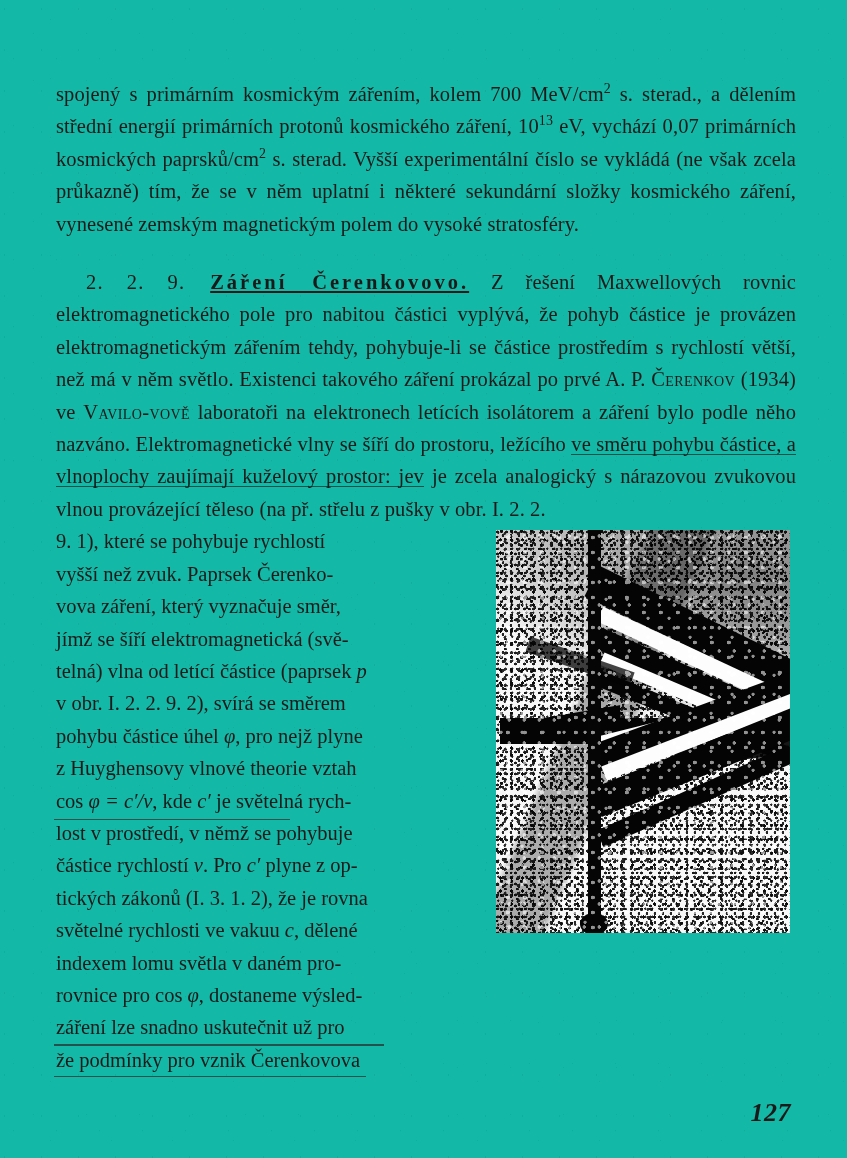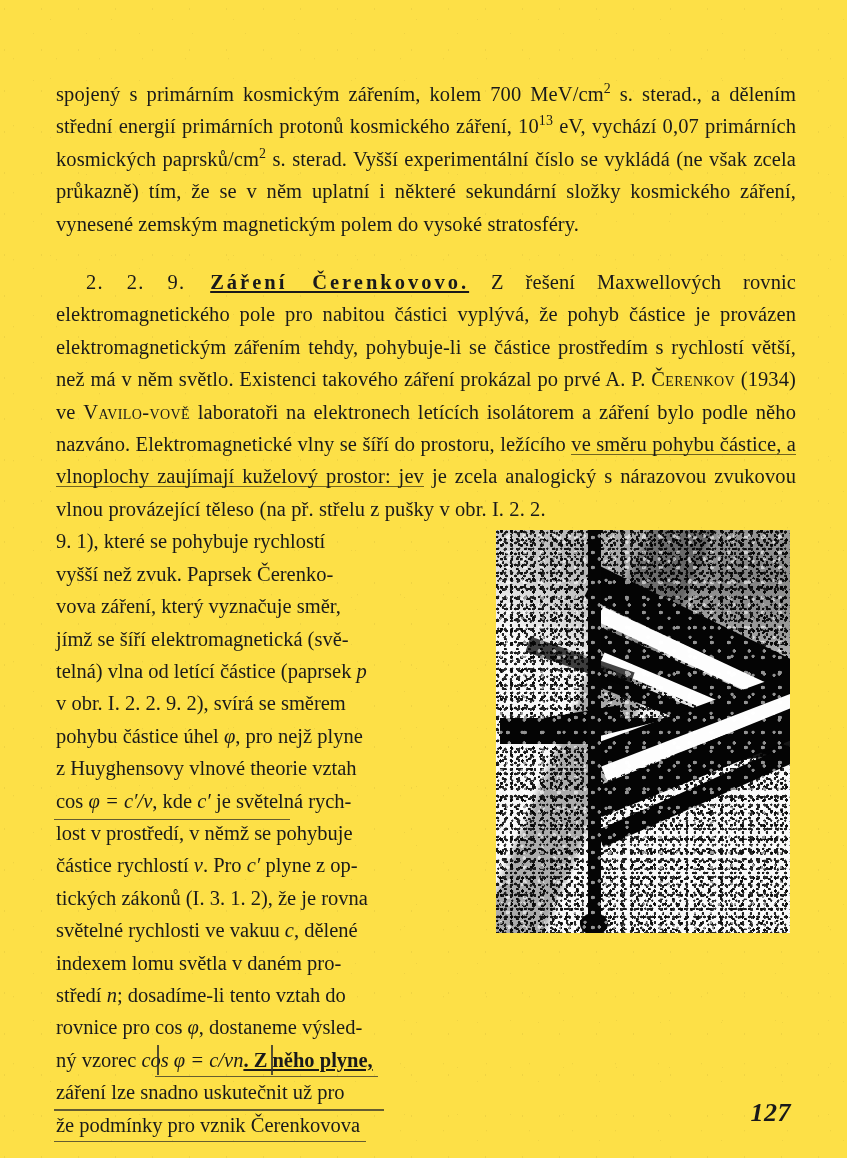--- a/index.html
+++ b/index.html
@@ -11,21 +11,21 @@
     width: 847px;
     height: 1158px;
     position: relative;
     overflow: hidden;
     font-family: "Liberation Serif", "DejaVu Serif", serif;
     color: #1a1a1a;
   }
   .page {
     position: absolute;
     inset: 0;
-    background: #fde047;
+    background: #14b8a6;
   }
   
   .grain {
     position: absolute;
     inset: 0;
     pointer-events: none;
     opacity: .05;
     background-image:
       radial-gradient(circle at 12% 22%, #000 0.6px, transparent 0.7px),
       radial-gradient(circle at 63% 71%, #000 0.5px, transparent 0.6px),
@@ -353,30 +353,21 @@
       <p>lost v prostředí, v němž se pohybuje</p>
       <p>
         <span>částice rychlostí </span><span class="it">v</span><span>. Pro </span><span class="it">c′</span><span> plyne z op-</span>
       </p>
       <p>tických zákonů (I. 3. 1. 2), že je rovna</p>
       <p>
         <span>světelné rychlosti ve vakuu </span><span class="it">c</span><span>, dělené</span>
       </p>
       <p>indexem lomu světla v daném pro-</p>
       <p>
-        <span>středí </span><span class="it">n</span><span>; dosadíme-li tento vztah do</span>
-      </p>
-      <p>
         <span>rovnice pro cos </span><span class="it">φ</span><span>, dostaneme výsled-</span>
-      </p>
-      <p style="position:relative;">
-        <span>ný vzorec </span><span class="it nowrapfm">cos φ = c/vn</span><span class="b">. Z něho plyne,</span>
-        <span class="annot-stroke" style="left:101px; top:1px; height:30px;"></span>
-        <span class="annot-stroke" style="left:215px; top:1px; height:30px;"></span>
-        <span class="ul-line" style="left:99px; bottom:-1px; width:223px;"></span>
       </p>
       <p style="position:relative;">
         <span>záření lze snadno uskutečnit už pro</span>
         <span class="ul-line" style="left:-2px; bottom:-2px; width:330px;"></span>
       </p>
       <p style="position:relative;">
         <span>že podmínky pro vznik Čerenkovova</span>
         <span class="ul-line" style="left:-2px; bottom:-1px; width:312px;"></span>
       </p>
     </div>

